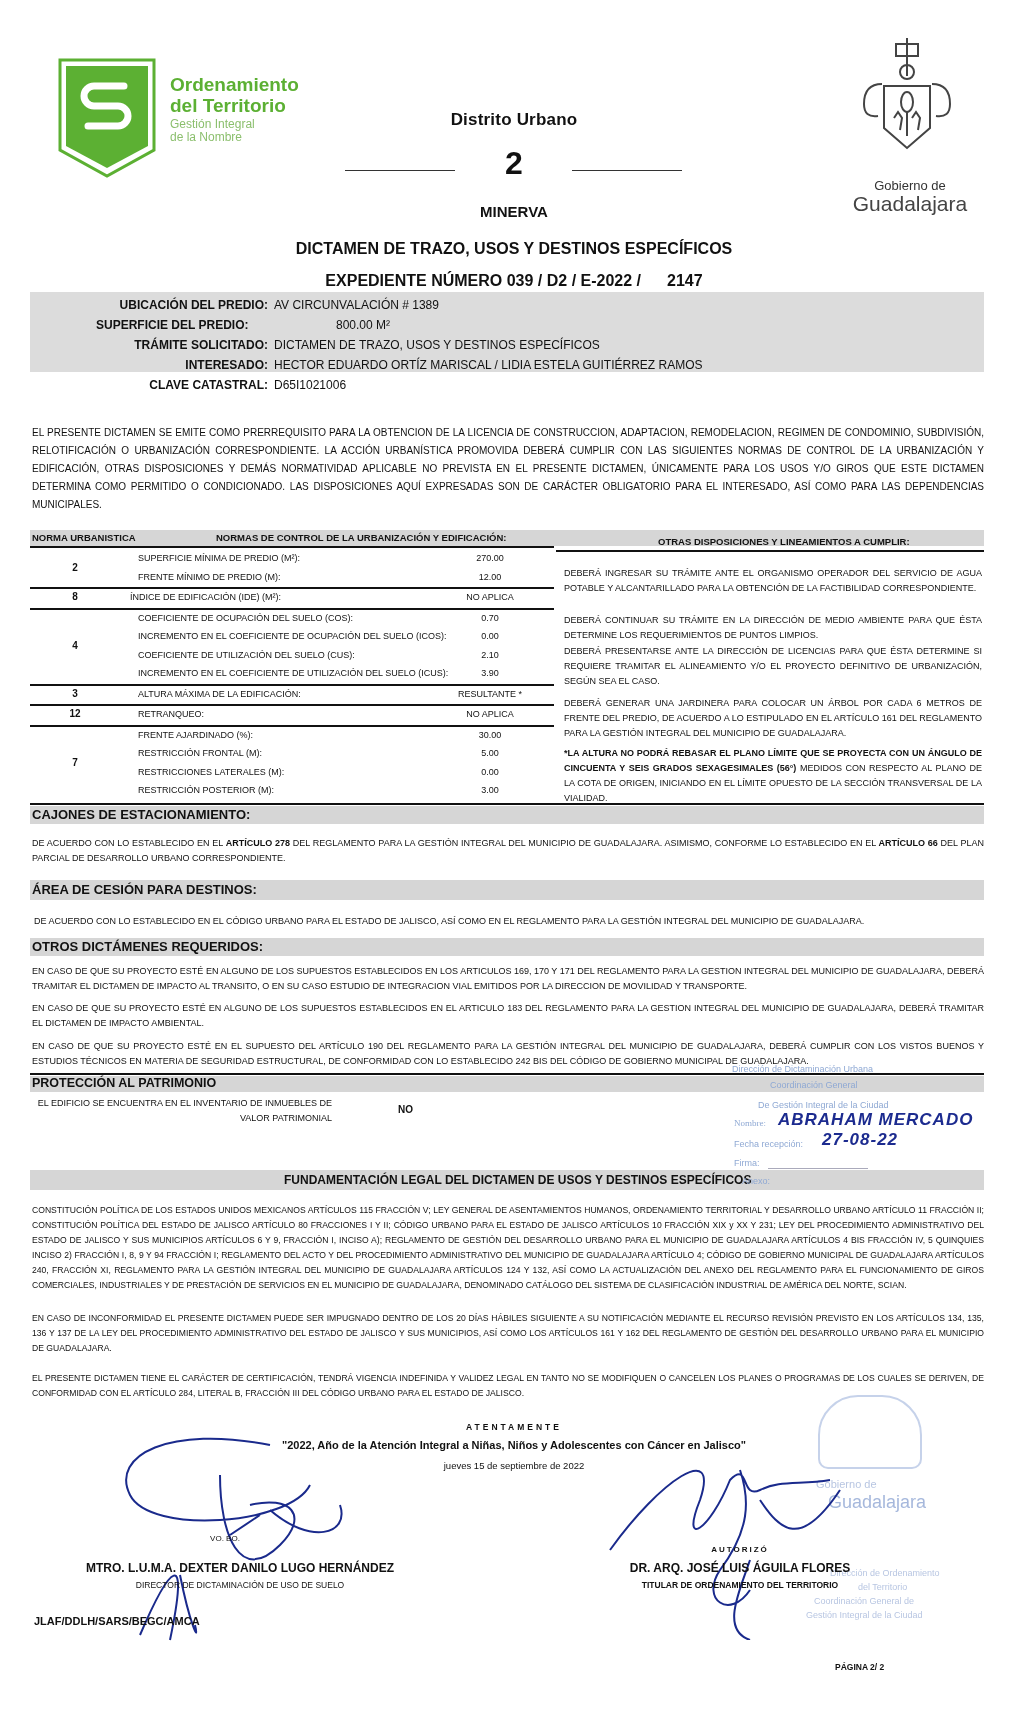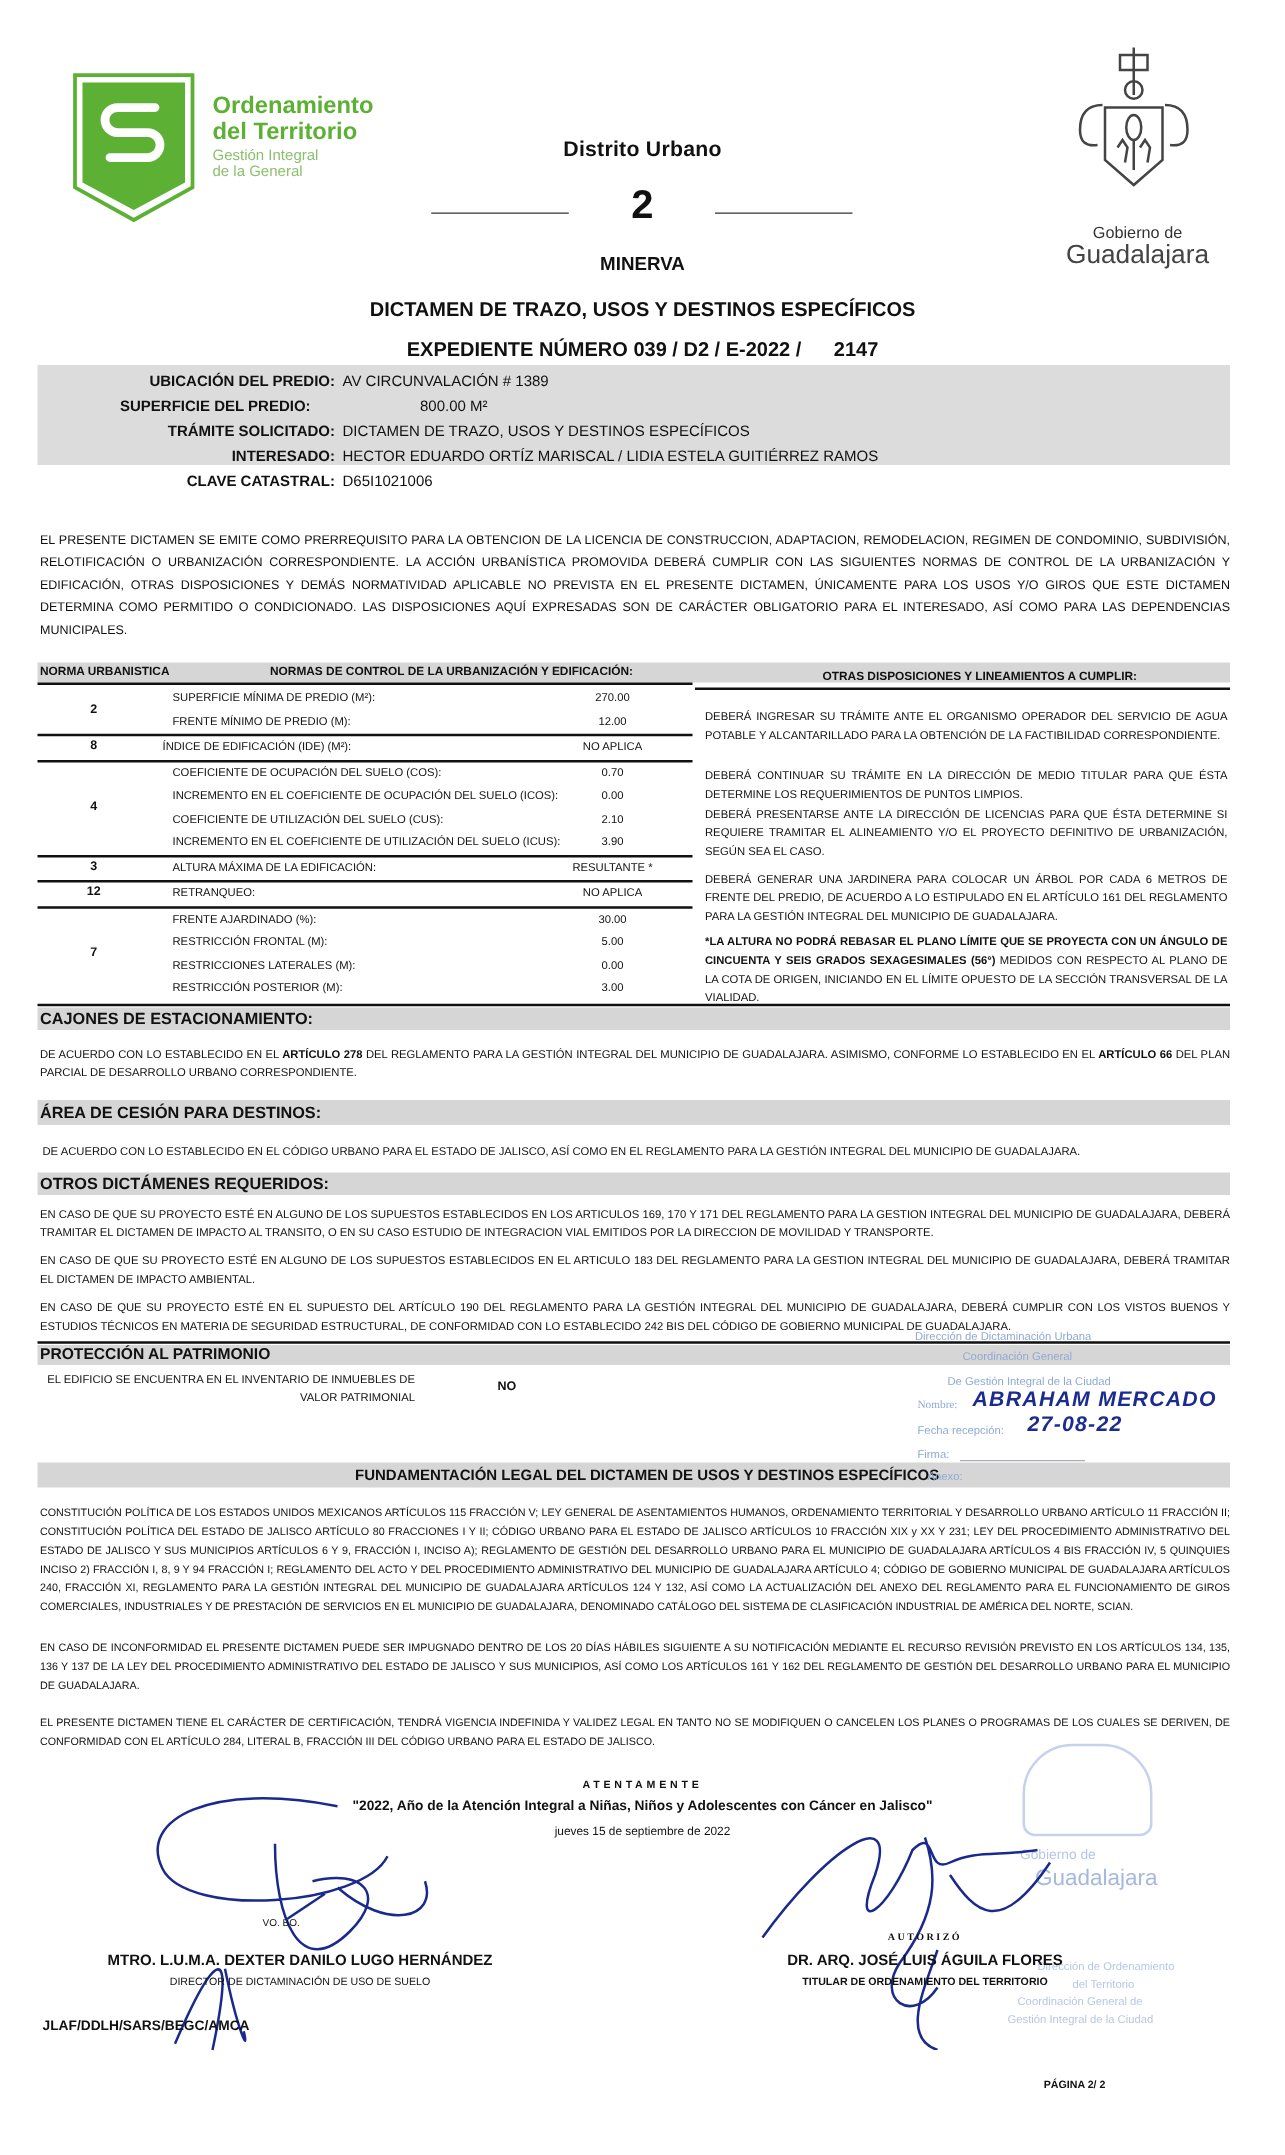--- a/index.html
+++ b/index.html
@@ -44,21 +44,21 @@
   <path d="M8 8 H90 V88 L49 110 L8 88 Z" fill="#5cb033"></path>
   <path d="M66 28 H36 a10 10 0 0 0 0 20 H60 a10 10 0 0 1 0 20 H30" fill="none" stroke="#fff" stroke-width="7" stroke-linecap="round"></path>
   <path d="M66 38 H36 M62 58 H36" stroke="#5cb033" stroke-width="2"></path>
 </svg>
 <div class="abs logo-text1">
   <div>Ordenamiento</div>
   <div>del Territorio</div>
 </div>
 <div class="abs logo-text2">
   <div>Gestión Integral</div>
-  <div>de la General</div>
+  <div>de la Nombre</div>
 </div>
 
 <div class="abs title-distrito">Distrito Urbano</div>
 <div class="abs line-l"></div>
 <div class="abs title-num">2</div>
 <div class="abs line-r"></div>
 <div class="abs title-minerva">MINERVA</div>
 <div class="abs title-dictamen">DICTAMEN DE TRAZO, USOS Y DESTINOS ESPECÍFICOS</div>
 <div class="abs title-exp">
   <span>EXPEDIENTE NÚMERO 039 / D2 / E-2022 /</span><span class="num2">2147</span>
@@ -158,21 +158,21 @@
       <div class="row-txt" style="left: 108px; top: 21.5px;">RESTRICCIÓN FRONTAL (M):</div>
       <div class="row-val" style="left: 420px; top: 21.5px;">5.00</div>
       <div class="row-txt" style="left: 108px; top: 40px;">RESTRICCIONES LATERALES (M):</div>
       <div class="row-val" style="left: 420px; top: 40px;">0.00</div>
       <div class="row-txt" style="left: 108px; top: 58.5px;">RESTRICCIÓN POSTERIOR (M):</div>
       <div class="row-val" style="left: 420px; top: 58.5px;">3.00</div>
     </div>
   </div>
 
 <div class="otras" style="top:566px;">DEBERÁ INGRESAR SU TRÁMITE ANTE EL ORGANISMO OPERADOR DEL SERVICIO DE AGUA POTABLE Y ALCANTARILLADO PARA LA OBTENCIÓN DE LA FACTIBILIDAD CORRESPONDIENTE.</div>
-<div class="otras" style="top:613px;">DEBERÁ CONTINUAR SU TRÁMITE EN LA DIRECCIÓN DE MEDIO TITULAR PARA QUE ÉSTA DETERMINE LOS REQUERIMIENTOS DE PUNTOS LIMPIOS.</div>
+<div class="otras" style="top:613px;">DEBERÁ CONTINUAR SU TRÁMITE EN LA DIRECCIÓN DE MEDIO AMBIENTE PARA QUE ÉSTA DETERMINE LOS REQUERIMIENTOS DE PUNTOS LIMPIOS.</div>
 <div class="otras" style="top:644px;">DEBERÁ PRESENTARSE ANTE LA DIRECCIÓN DE LICENCIAS PARA QUE ÉSTA DETERMINE SI REQUIERE TRAMITAR EL ALINEAMIENTO Y/O EL PROYECTO DEFINITIVO DE URBANIZACIÓN, SEGÚN SEA EL CASO.</div>
 <div class="otras" style="top:696px;">DEBERÁ GENERAR UNA JARDINERA PARA COLOCAR UN ÁRBOL POR CADA 6 METROS DE FRENTE DEL PREDIO, DE ACUERDO A LO ESTIPULADO EN EL ARTÍCULO 161 DEL REGLAMENTO PARA LA GESTIÓN INTEGRAL DEL MUNICIPIO DE GUADALAJARA.</div>
 <div class="otras" style="top:746px;"><b>*LA ALTURA NO PODRÁ REBASAR EL PLANO LÍMITE QUE SE PROYECTA CON UN ÁNGULO DE CINCUENTA Y SEIS GRADOS SEXAGESIMALES (56°)</b><span> MEDIDOS CON RESPECTO AL PLANO DE LA COTA DE ORIGEN, INICIANDO EN EL LÍMITE OPUESTO DE LA SECCIÓN TRANSVERSAL DE LA VIALIDAD.</span></div>
 <div class="abs hline" style="left:30px;top:803px;width:954px;"></div>
 
 <div class="abs gray-bar" style="left:30px;top:806px;width:954px;height:18px;"></div>
 <div class="abs sec-title" style="left:32px;top:807px;">CAJONES DE ESTACIONAMIENTO:</div>
 <div class="abs small-para" style="left:32px;top:836px;width:952px;"><span>DE ACUERDO CON LO ESTABLECIDO EN EL </span><b>ARTÍCULO 278</b><span> DEL REGLAMENTO PARA LA GESTIÓN INTEGRAL DEL MUNICIPIO DE GUADALAJARA. ASIMISMO, CONFORME LO ESTABLECIDO EN EL </span><b>ARTÍCULO 66</b><span> DEL PLAN PARCIAL DE DESARROLLO URBANO CORRESPONDIENTE.</span></div>
 
 <div class="abs gray-bar" style="left:30px;top:880px;width:954px;height:20px;"></div>
@@ -224,18 +224,18 @@
   <path d="M160 20 C 60 0, 0 30, 20 70 C 40 110, 180 100, 200 60 M110 50 C 110 110, 130 160, 170 120 C 200 90, 180 70, 140 80 M150 90 L 120 110 M160 85 C 200 120, 240 110, 230 80 M30 210 C 60 140, 80 120, 60 215 M70 150 C 80 200, 90 220, 85 200" fill="none" stroke="#1a2a8c" stroke-width="2"></path>
 </svg>
 <svg class="abs" style="left:600px;top:1440px;" width="260" height="200" viewBox="0 0 260 200">
   <path d="M10 110 C 60 40, 120 0, 100 60 C 80 110, 110 90, 130 40 C 150 20, 140 60, 160 50 C 180 40, 200 45, 230 40 M140 30 C 150 60, 150 90, 120 130 C 100 160, 130 180, 150 150 M160 60 C 180 90, 200 110, 240 50 M150 120 C 140 150, 120 190, 150 200" fill="none" stroke="#1a2a8c" stroke-width="2"></path>
 </svg>
 
 <div class="abs" style="left:175px;width:100px;top:1534px;text-align:center;font-size:8px;">VO. BO.</div>
 <div class="abs" style="left:80px;width:320px;top:1561px;text-align:center;font-size:12px;font-weight:bold;">MTRO. L.U.M.A. DEXTER DANILO LUGO HERNÁNDEZ</div>
 <div class="abs" style="left:80px;width:320px;top:1580px;text-align:center;font-size:8.5px;">DIRECTOR DE DICTAMINACIÓN DE USO DE SUELO</div>
 
-<div class="abs" style="left:670px;width:140px;top:1545px;text-align:center;font-size:8px;font-weight:bold;letter-spacing:2px;font-family:Liberation Serif, serif;">AUTORIZÓ</div>
+<div class="abs" style="left:670px;width:140px;top:1545px;text-align:center;font-size:8px;font-weight:bold;letter-spacing:2px;">AUTORIZÓ</div>
 <div class="abs" style="left:600px;width:280px;top:1561px;text-align:center;font-size:12px;font-weight:bold;">DR. ARQ. JOSÉ LUIS ÁGUILA FLORES</div>
 <div class="abs" style="left:600px;width:280px;top:1580px;text-align:center;font-size:8.5px;font-weight:bold;">TITULAR DE ORDENAMIENTO DEL TERRITORIO</div>
 
 <div class="abs" style="left:34px;top:1615px;font-size:11px;font-weight:bold;">JLAF/DDLH/SARS/BEGC/AMCA</div>
 <div class="abs" style="left:835px;top:1662px;font-size:8.5px;font-weight:bold;">PÁGINA 2/ 2</div>
 
 </body></html>

